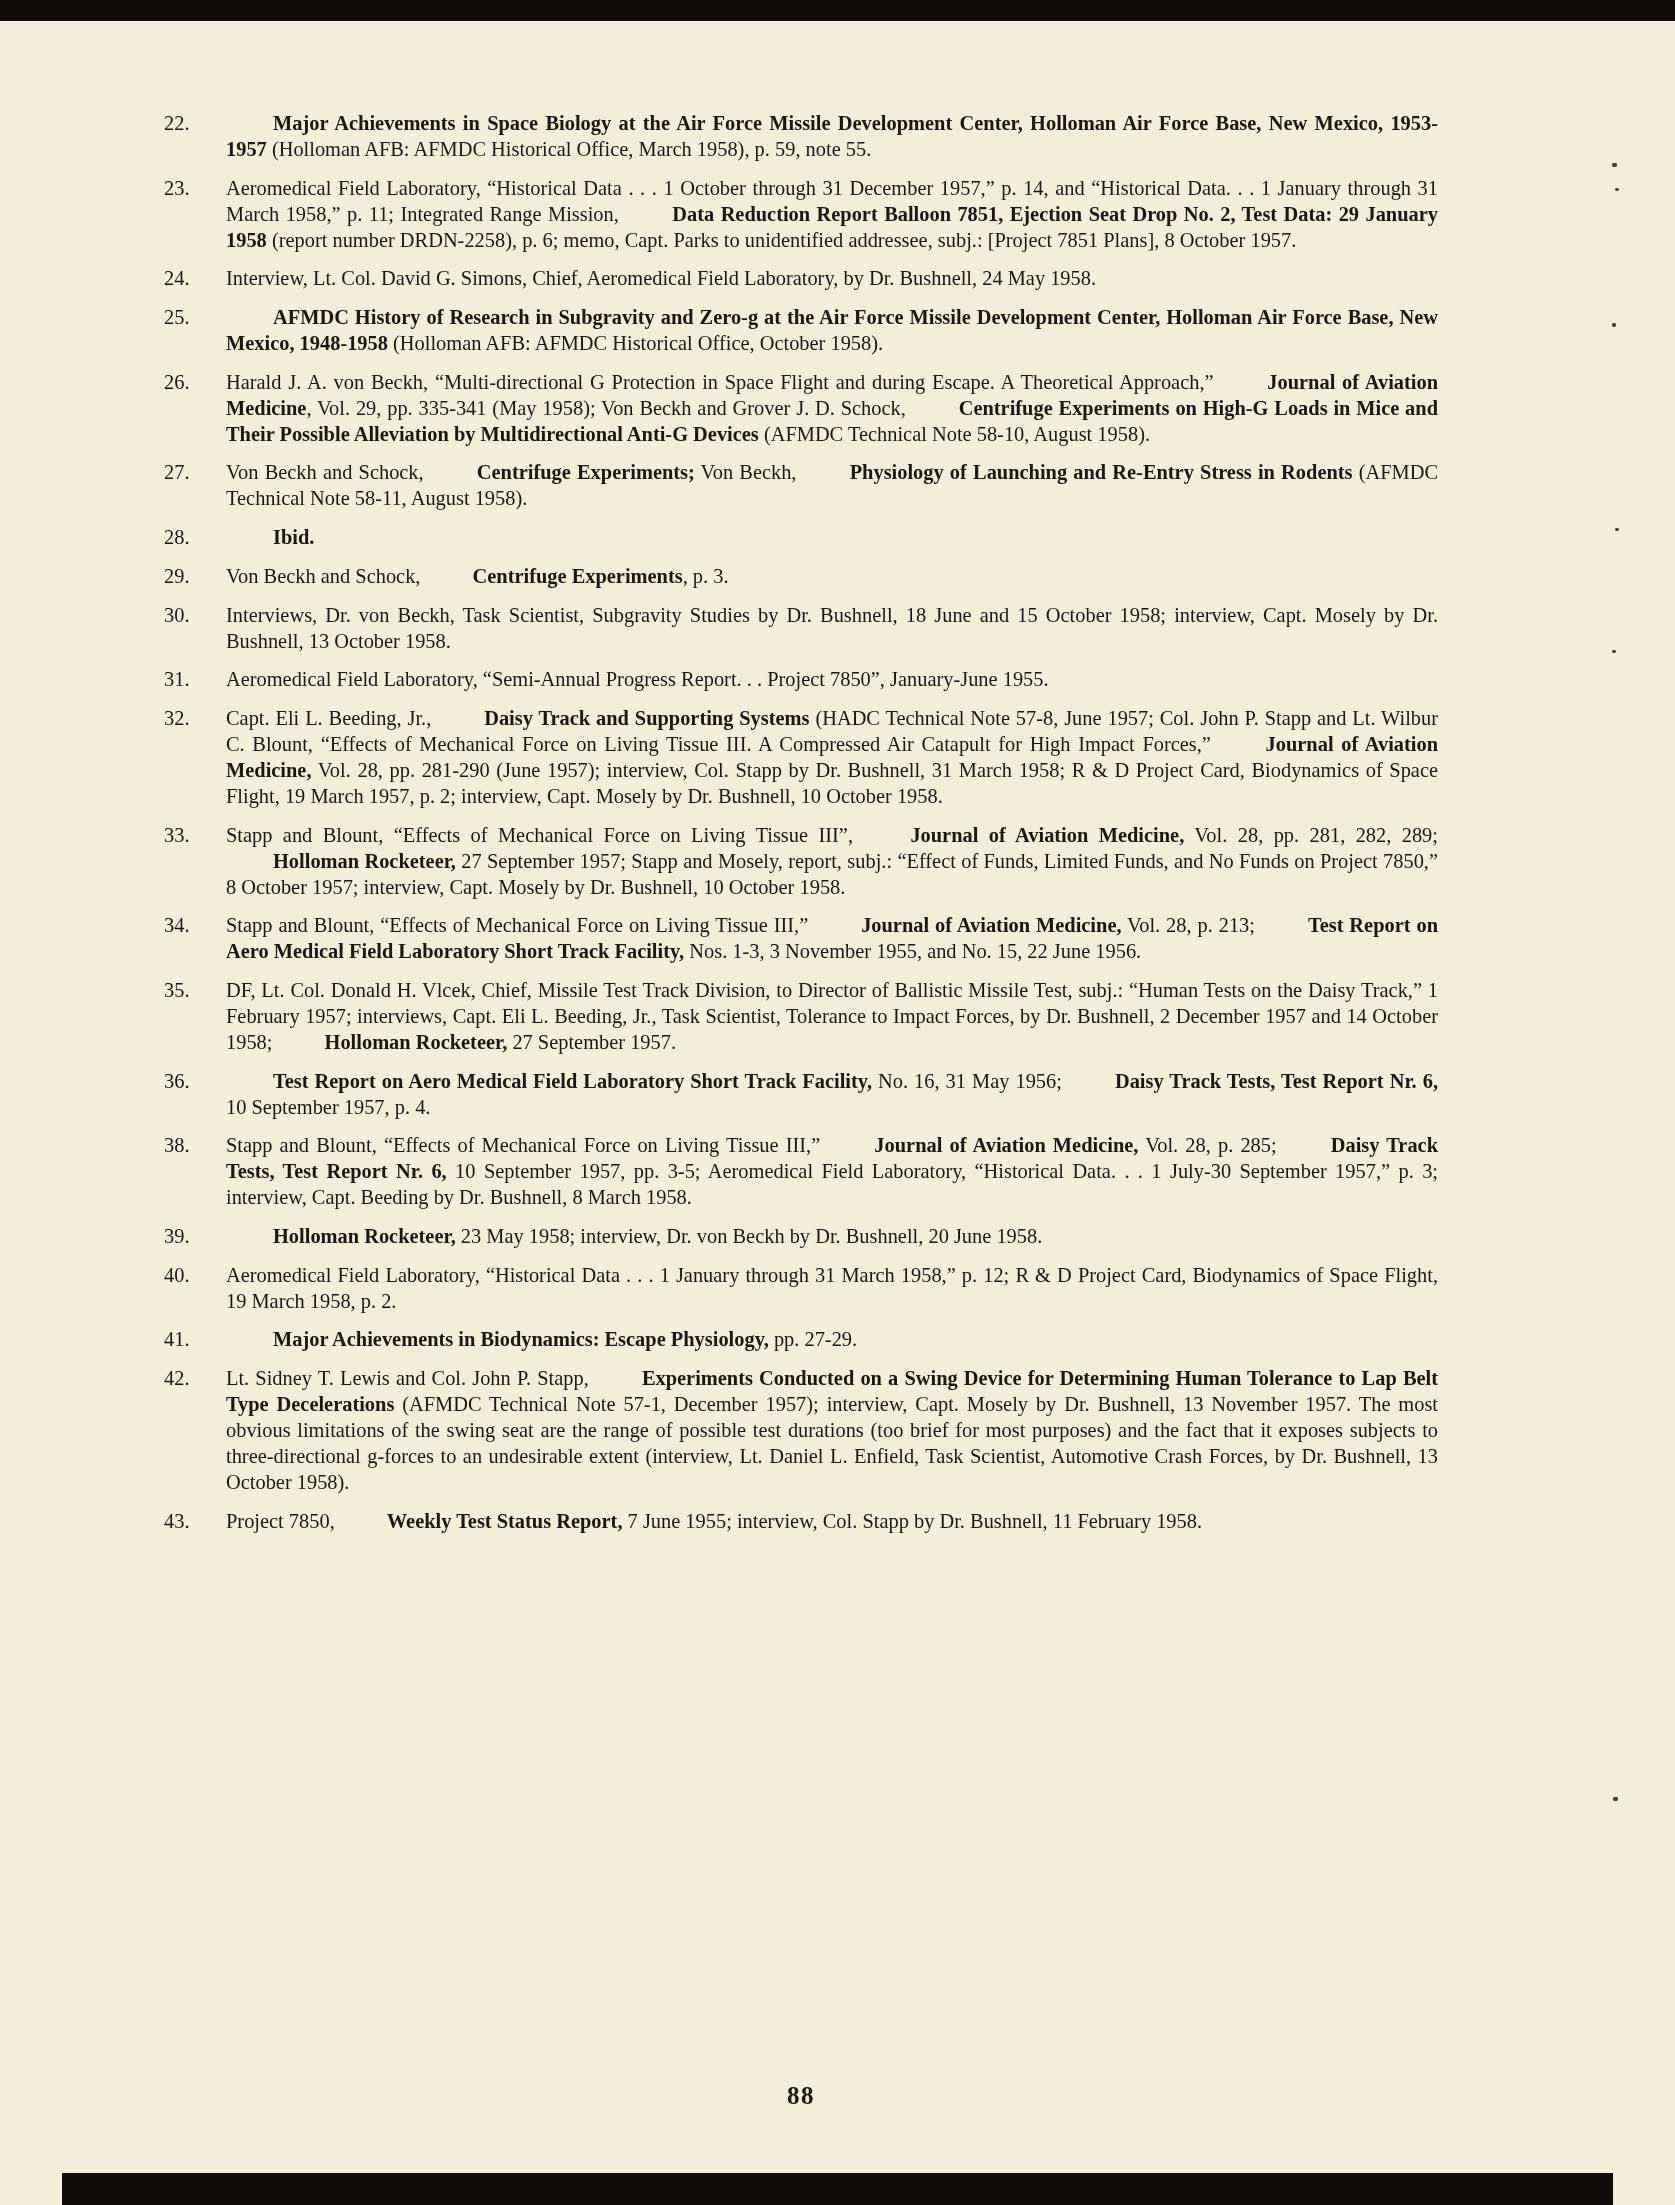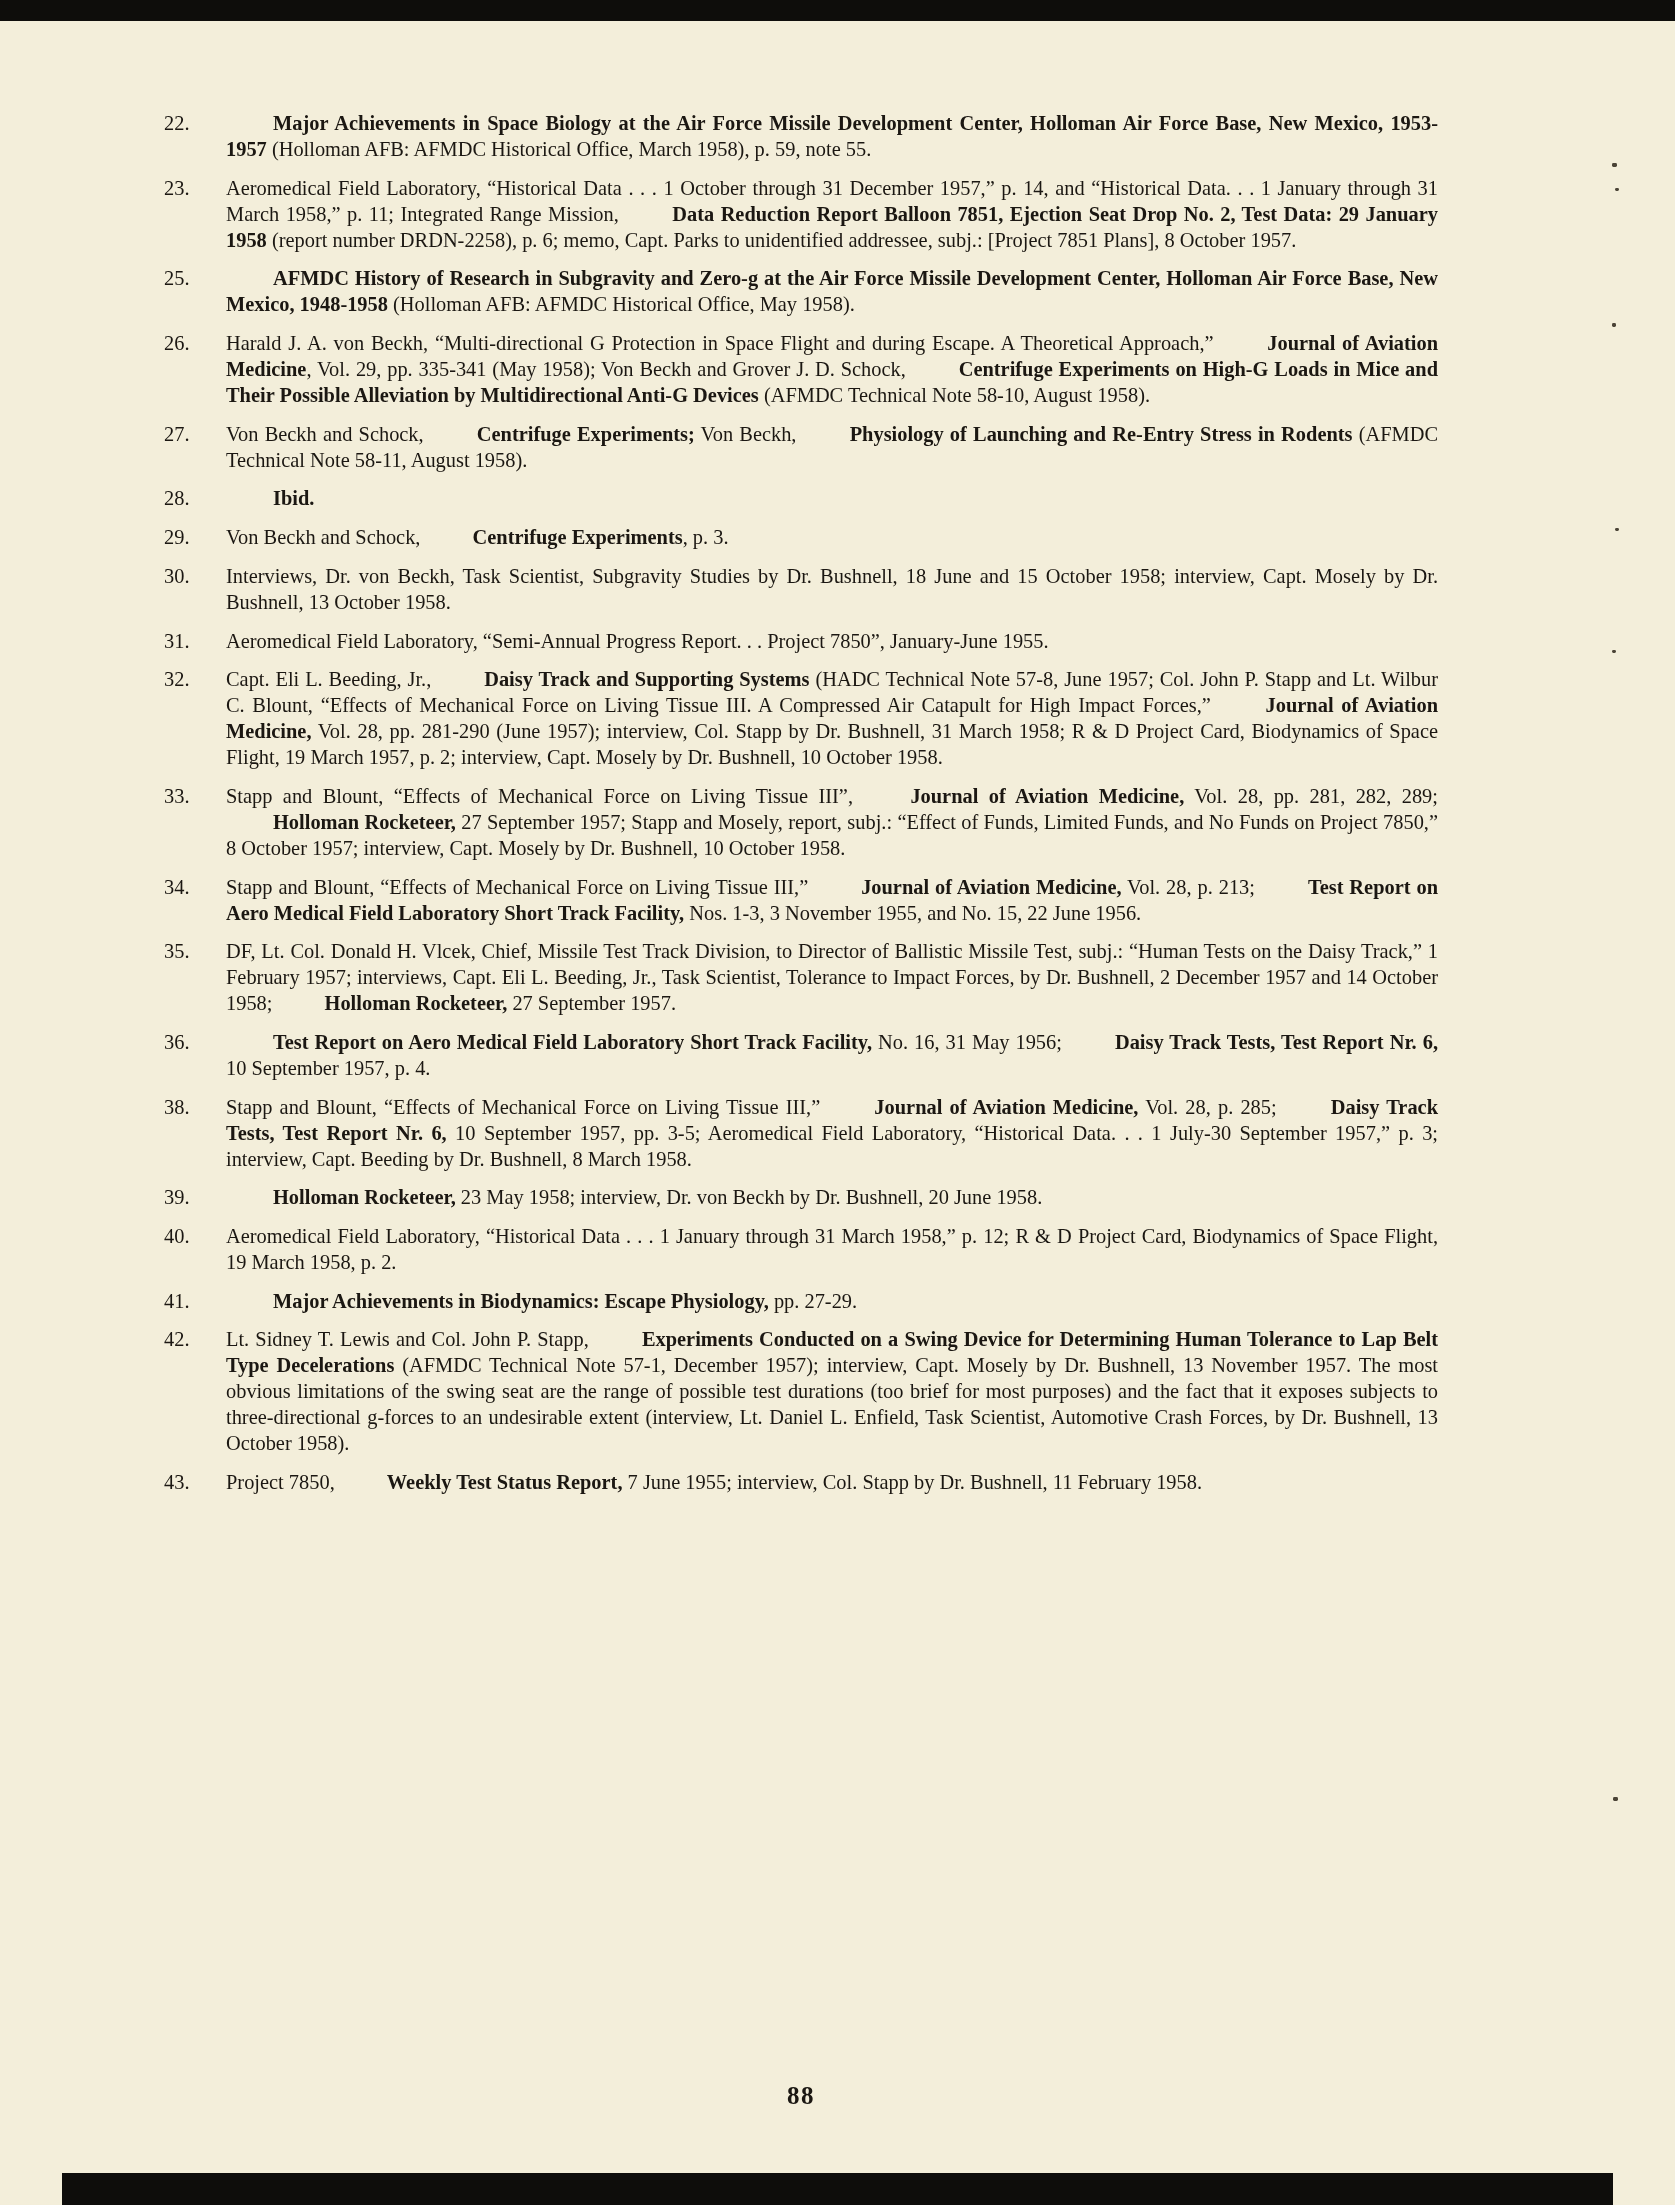--- a/index.html
+++ b/index.html
@@ -36,22 +36,26 @@
   <div class="notes" id="notes">
       <div class="note">
         <span class="note-num">22.</span>
         <span class="note-body"><span class="b">Major Achievements in Space Biology at the Air Force Missile Development Center, Holloman Air Force Base, New Mexico, 1953-1957</span><span> (Holloman AFB: AFMDC Historical Office, March 1958), p. 59, note 55.</span></span>
       </div>
       <div class="note">
         <span class="note-num">23.</span>
         <span class="note-body"><span>Aeromedical Field Laboratory, “Historical Data . . . 1 October through 31 December 1957,” p. 14, and “Historical Data. . . 1 January through 31 March 1958,” p. 11; Integrated Range Mission, </span><span class="b">Data Reduction Report Balloon 7851, Ejection Seat Drop No. 2, Test Data: 29 January 1958</span><span> (report number DRDN-2258), p. 6; memo, Capt. Parks to unidentified addressee, subj.: [Project 7851 Plans], 8 October 1957.</span></span>
       </div>
       <div class="note">
+        <span class="note-num">24.</span>
+        <span class="note-body"><span>Interview, Lt. Col. David G. Simons, Chief, Aeromedical Field Laboratory, by Dr. Bushnell, 24 May 1958.</span></span>
+      </div>
+      <div class="note">
         <span class="note-num">25.</span>
-        <span class="note-body"><span class="b">AFMDC History of Research in Subgravity and Zero-g at the Air Force Missile Development Center, Holloman Air Force Base, New Mexico, 1948-1958</span><span> (Holloman AFB: AFMDC Historical Office, May 1958).</span></span>
+        <span class="note-body"><span class="b">AFMDC History of Research in Subgravity and Zero-g at the Air Force Missile Development Center, Holloman Air Force Base, New Mexico, 1948-1958</span><span> (Holloman AFB: AFMDC Historical Office, October 1958).</span></span>
       </div>
       <div class="note">
         <span class="note-num">26.</span>
         <span class="note-body"><span>Harald J. A. von Beckh, “Multi-directional G Protection in Space Flight and during Escape. A Theoretical Approach,” </span><span class="b">Journal of Aviation Medicine</span><span>, Vol. 29, pp. 335-341 (May 1958); Von Beckh and Grover J. D. Schock, </span><span class="b">Centrifuge Experiments on High-G Loads in Mice and Their Possible Alleviation by Multidirectional Anti-G Devices</span><span> (AFMDC Technical Note 58-10, August 1958).</span></span>
       </div>
       <div class="note">
         <span class="note-num">27.</span>
         <span class="note-body"><span>Von Beckh and Schock, </span><span class="b">Centrifuge Experiments;</span><span> Von Beckh, </span><span class="b">Physiology of Launching and Re-Entry Stress in Rodents</span><span> (AFMDC Technical Note 58-11, August 1958).</span></span>
       </div>
       <div class="note">

